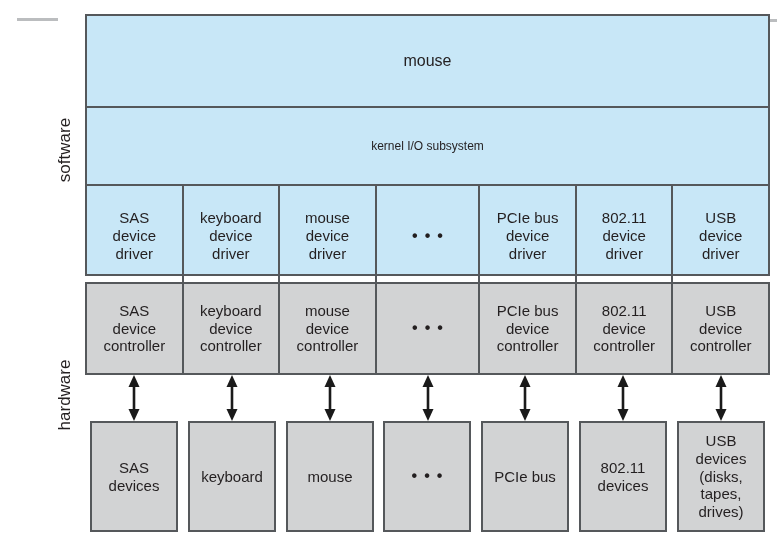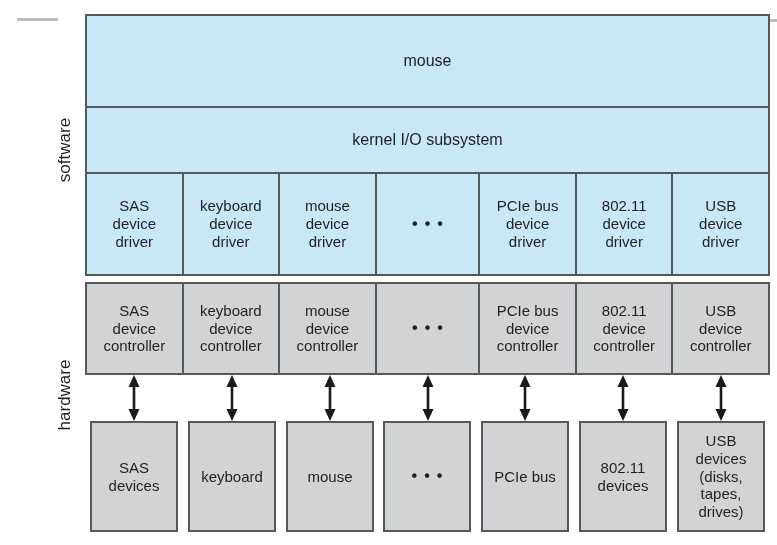--- a/index.html
+++ b/index.html
@@ -40,24 +40,24 @@
     background:var(--software-fill);
     border:2px solid var(--border);
   }
   .kernel-row{
     height:92px;
     border-bottom:2px solid var(--border);
     display:flex;align-items:center;justify-content:center;
     font-size:16px;
   }
   .io-row{
-    height:66px;
+    height:78px;
     border-bottom:2px solid var(--border);
     display:flex;align-items:center;justify-content:center;
-    font-size:16px;
+    font-size:12px;
   }
   .cells{
     display:flex;
   }
   .cells .cell{
     flex:1 1 0;
     display:flex;align-items:center;justify-content:center;
     text-align:center;
     white-space:pre-line;
     font-size:15px;

